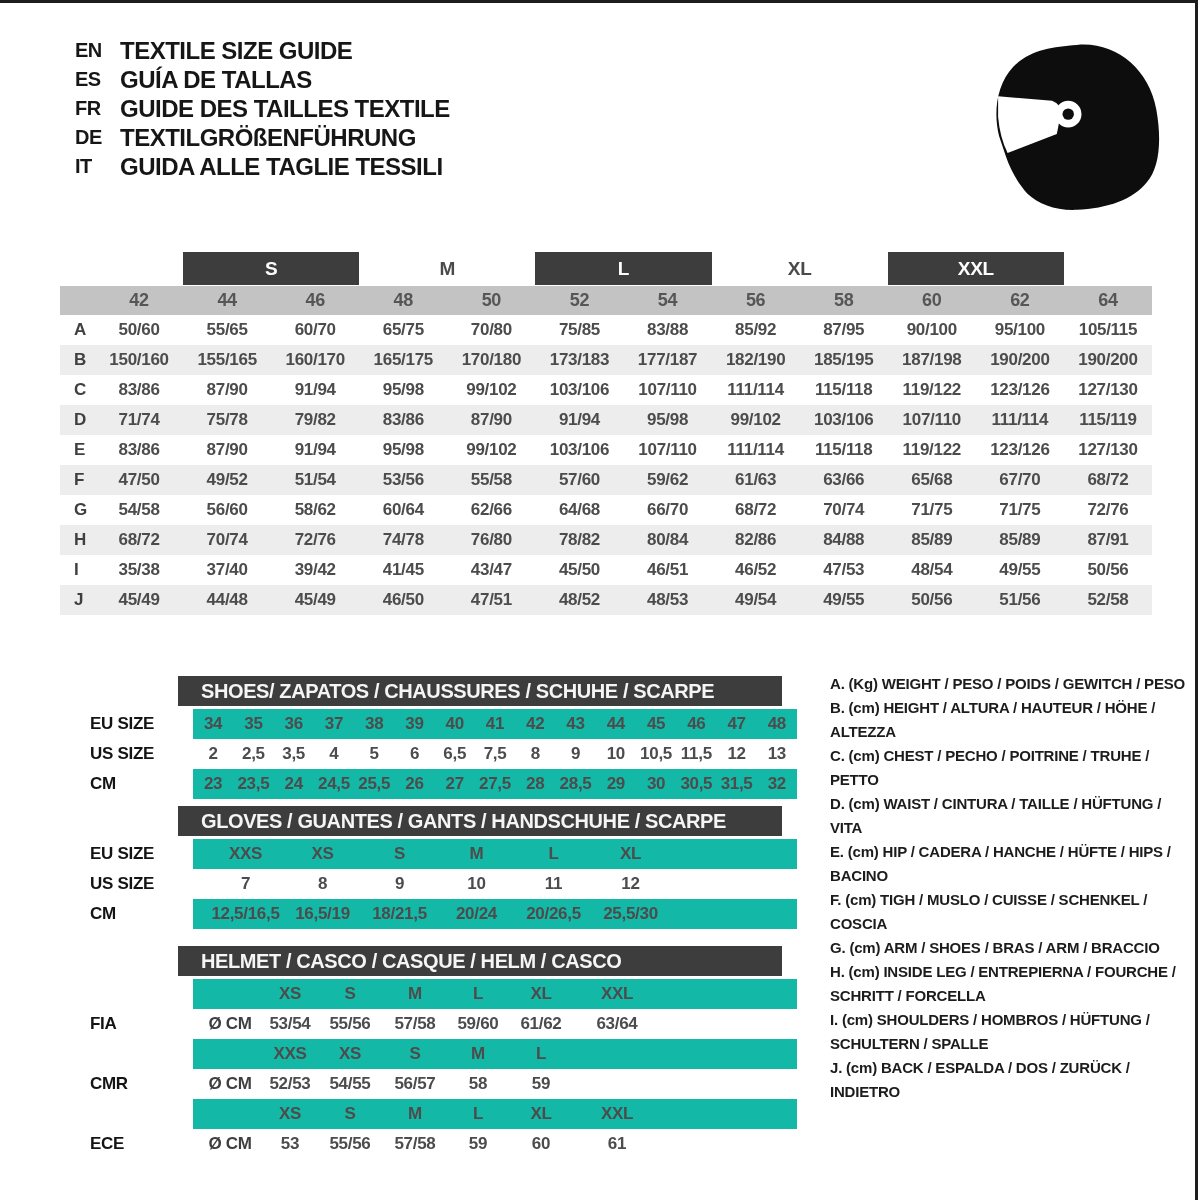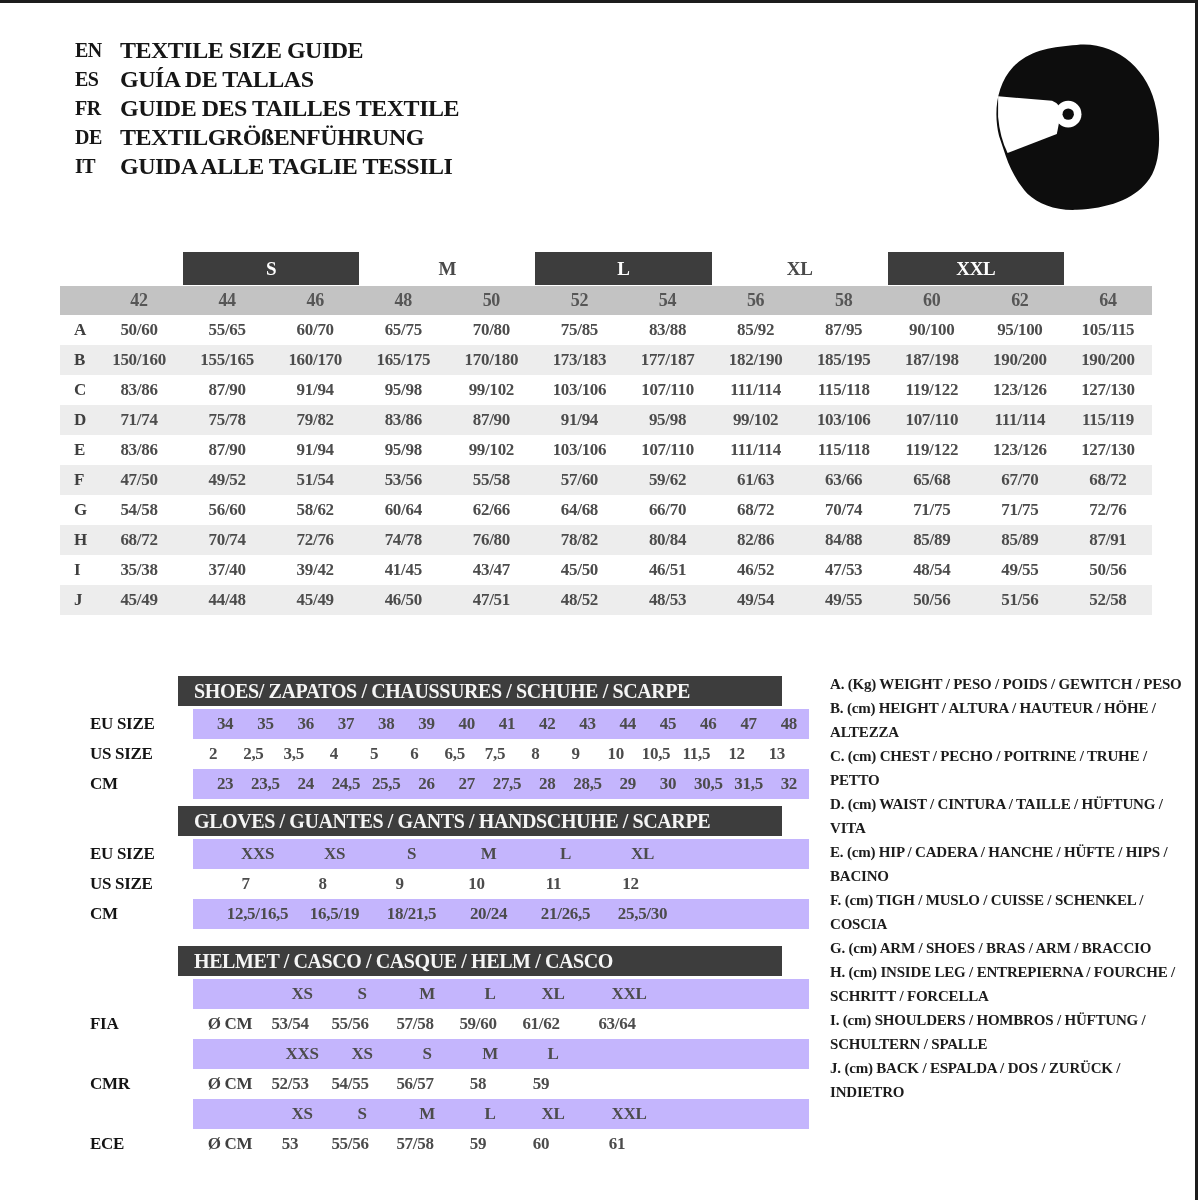--- a/index.html
+++ b/index.html
@@ -1,18 +1,18 @@
 <!DOCTYPE html>
 <html><head>
 <meta charset="utf-8">
 <style>
   html,body{margin:0;padding:0;background:#fff;}
   #canvas{
     position:relative;width:1200px;height:1200px;background:#ffffff;
-    font-family:Liberation Serif, serif;overflow:hidden;
+    font-family:Liberation Sans, sans-serif;overflow:hidden;
     -webkit-font-smoothing:antialiased;
   }
   
   .border-top{position:absolute;left:0;top:0;width:1198px;height:3px;background:#1d1d1d;}
   .border-right{position:absolute;left:1195px;top:0;width:3px;height:1200px;background:#1d1d1d;}
 
   
   .lang-block{position:absolute;left:75px;top:36px;}
   .lang-row{display:flex;height:29px;align-items:center;}
   .lang-code{width:45px;font-size:20px;font-weight:bold;color:#161616;letter-spacing:-0.5px;}
@@ -33,27 +33,27 @@
     font-weight:bold;font-size:18px;color:#565656;letter-spacing:-0.3px;}
   .trow{height:30px;}
   .trow.band{background:#ededed;}
   .tcell{display:flex;align-items:center;justify-content:center;
     font-weight:bold;font-size:17px;color:#4c4c4c;letter-spacing:-0.3px;white-space:nowrap;}
   .letter-cell{justify-content:flex-start;padding-left:14px;color:#3f3f3f;}
 
   
   .section{position:absolute;left:75px;width:1085px;}
   .sec-title{margin-left:103px;width:604px;height:30px;background:#3d3d3d;color:#f5f5f5;
-    display:flex;align-items:center;padding-left:16px;box-sizing:border-box;
+    display:flex;align-items:center;padding-left:23px;box-sizing:border-box;
     font-weight:bold;font-size:20px;letter-spacing:-0.4px;margin-bottom:3px;white-space:nowrap;}
   .srow{display:flex;height:30px;margin-left:15px;}
   .srow-label{width:103px;display:flex;align-items:center;
     font-weight:bold;font-size:17px;color:#141414;letter-spacing:-0.3px;}
   .srow-table{width:604px;height:30px;display:grid;align-items:stretch;}
-  .srow-table.gray{background:#c4b5fd;padding-left:12px;}
+  .srow-table.gray{background:#14b8a6;}
   .scell{display:flex;align-items:center;justify-content:center;
     font-weight:bold;font-size:17px;color:#4c4c4c;letter-spacing:-0.3px;white-space:nowrap;}
   .shoes-grid{grid-template-columns:repeat(15,1fr);}
   .gloves-grid{grid-template-columns:14px repeat(6,77px) auto;}
   .helmet-grid{grid-template-columns:6px 62px 58px 62px 68px 58px 68px 84px auto;}
   .helmet-grid .unit{color:#3f3f3f;}
 
   
   .legend{position:absolute;left:795px;top:672px;width:398px;}
   .legend-item{font-weight:bold;font-size:15px;line-height:24px;color:#1c1c1c;letter-spacing:-0.2px;margin-left:35px;}
@@ -368,21 +368,21 @@
           </div>
         </div>
         <div class="srow">
           <div class="srow-label">CM</div>
           <div class="srow-table gloves-grid gray">
             <div></div>
             <div class="scell">12,5/16,5</div>
             <div class="scell">16,5/19</div>
             <div class="scell">18/21,5</div>
             <div class="scell">20/24</div>
-            <div class="scell">21/26,5</div>
+            <div class="scell">20/26,5</div>
             <div class="scell">25,5/30</div>
           </div>
         </div>
       </div>
   </div>
 
   <div class="section" style="top:946px;">
     <div class="sec-title">HELMET / CASCO / CASQUE / HELM / CASCO</div>
     <div>
         <div class="srow">

